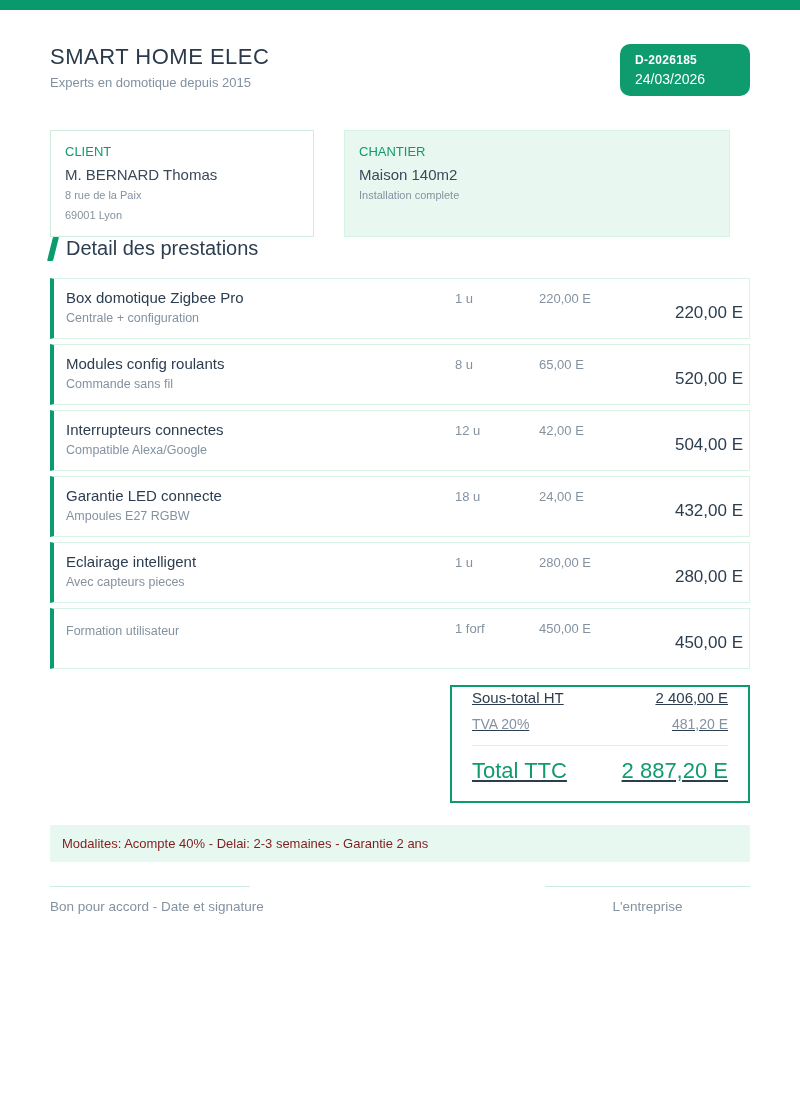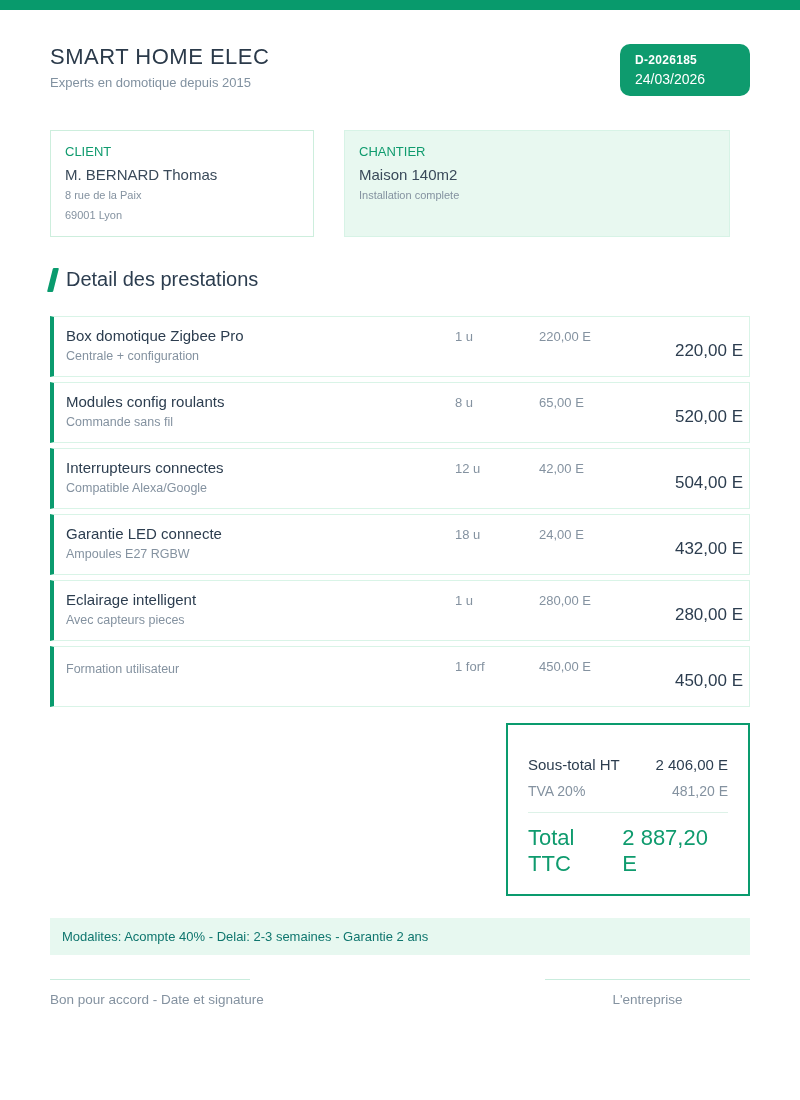--- a/index.html
+++ b/index.html
@@ -21,44 +21,44 @@
   
   .party-row { display: flex; gap: 30px; margin-top: 34px; }
   .party-box { border: 1px solid #cdeedd; padding: 13px 14px; min-height: 93px; }
   .party-box.client { width: 264px; background: #ffffff; }
   .party-box.site { width: 386px; background: #e8f8f0; border-color: #d7f3e6; }
   .party-label { font-size: 13px; color: #0f9b6e; }
   .party-name { font-size: 15px; color: #3a4a5a; margin-top: 7px; }
   .party-line { font-size: 11px; color: #8492a0; margin-top: 5px; line-height: 1.35; }
 
   
-  .section-heading { display: flex; align-items: center; margin-top: 31px; }
+  .section-heading { display: flex; align-items: center; }
   .section-mark { width: 6px; height: 24px; background: #0a9b6e; transform: skewX(-14deg); border-radius: 1px; margin-right: 10px; }
   .section-title { font-size: 20px; color: #2c3d4f; }
 
   
-  .items { margin-top: 24px; }
+  .items { margin-top: 17px; }
   .item-card { display: flex; align-items: flex-start; border: 1px solid #d9f4e7; border-left: 4px solid #0a9b6e; height: 61px; margin-bottom: 5px; padding: 10px 6px 10px 12px; background: #ffffff; }
   .item-main { flex: 1; }
   .item-title { font-size: 15px; color: #2c3d4f; }
   .item-sub { font-size: 12.5px; color: #8492a0; margin-top: 5px; }
   .item-qty { width: 84px; font-size: 13px; color: #8492a0; padding-top: 2px; }
   .item-unit { width: 92px; font-size: 13px; color: #8492a0; padding-top: 2px; }
   .item-total { width: 112px; text-align: right; font-size: 17px; color: #2c3d4f; padding-top: 14px; white-space: nowrap; }
 
   
-  .totals-box { width: 244px; margin-left: auto; margin-top: 16px; border: 2px solid #0a9b6e; padding: 31px 20px 17px 20px; background: #ffffff; }
+  .totals-box { width: 300px; margin-left: auto; margin-top: 16px; border: 2px solid #0a9b6e; padding: 2px 20px 17px 20px; background: #ffffff; text-decoration: underline; }
   .totals-row { display: flex; justify-content: space-between; }
   .totals-row.subtotal { font-size: 15px; color: #2c3d4f; }
   .totals-row.tax { font-size: 14px; color: #8492a0; margin-top: 10px; }
   .totals-divider { border: none; border-top: 1px solid #ddf2e8; margin: 13px 0 11px 0; }
   .totals-row.grand { font-size: 22px; color: #0f9b6e; font-weight: 500; margin-top: 12px; }
 
   
-  .terms-bar { margin-top: 22px; background: #e7f8f0; padding: 11px 12px; font-size: 13px; color: #0f766e; }
+  .terms-bar { margin-top: 22px; background: #e7f8f0; padding: 11px 12px; font-size: 13px; color: #7f1d1d; }
 
   
   .signature-row { display: flex; justify-content: space-between; margin-top: 24px; }
   .sig-line { height: 1px; background: #c9ecdd; }
   .sig-left .sig-line { width: 200px; }
   .sig-right .sig-line { width: 205px; }
   .sig-label { font-size: 13.5px; color: #8492a0; margin-top: 12px; white-space: nowrap; }
   .sig-right .sig-label { text-align: center; }
 </style>
 </head>

